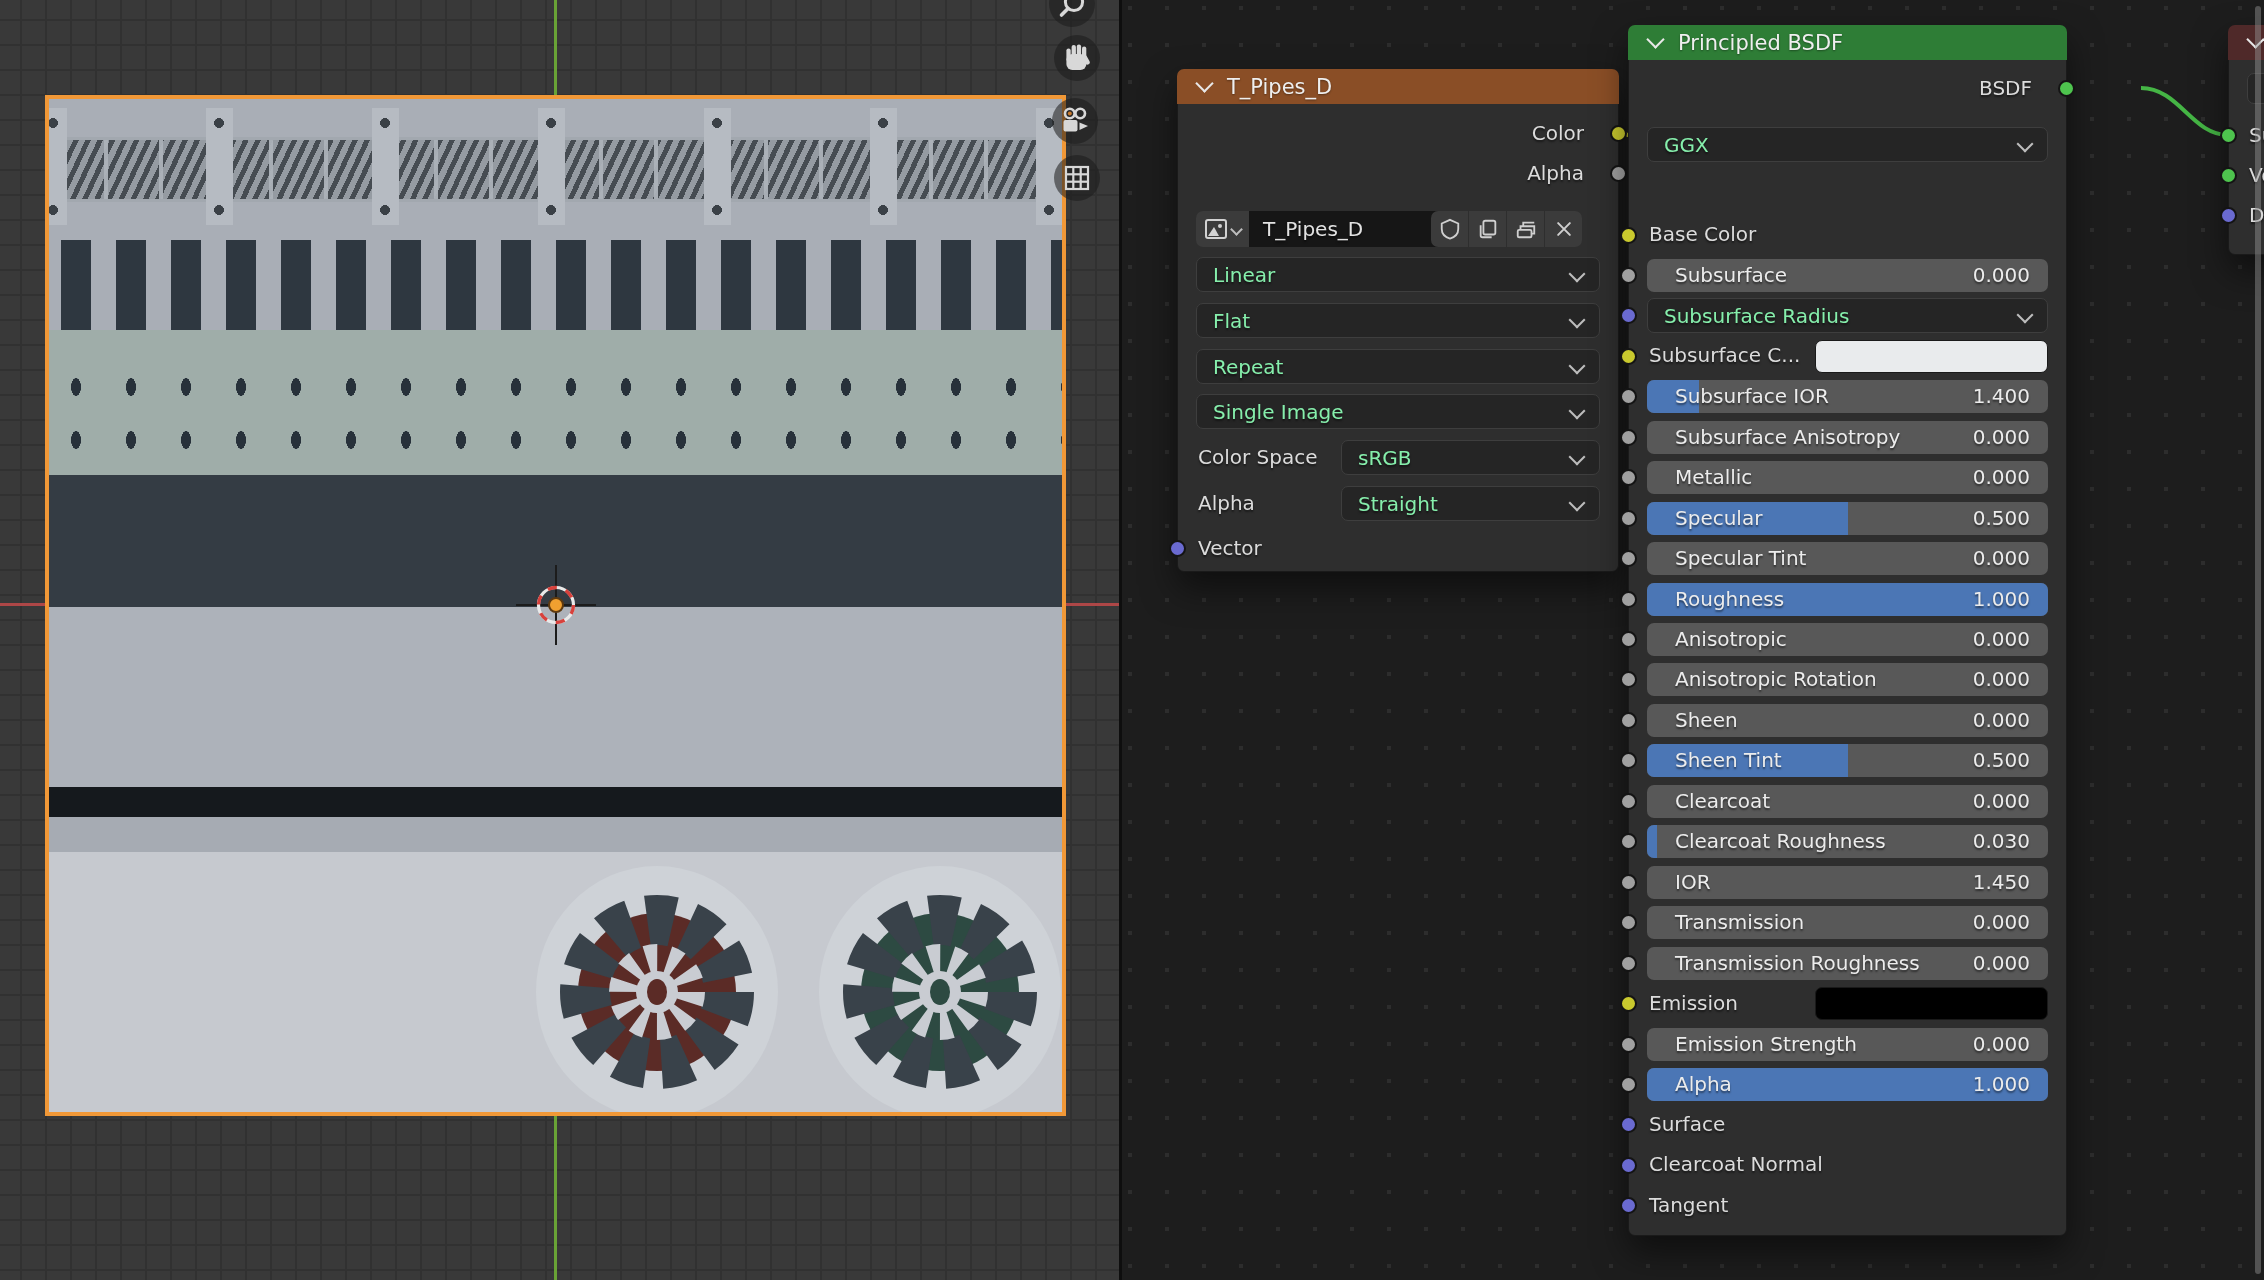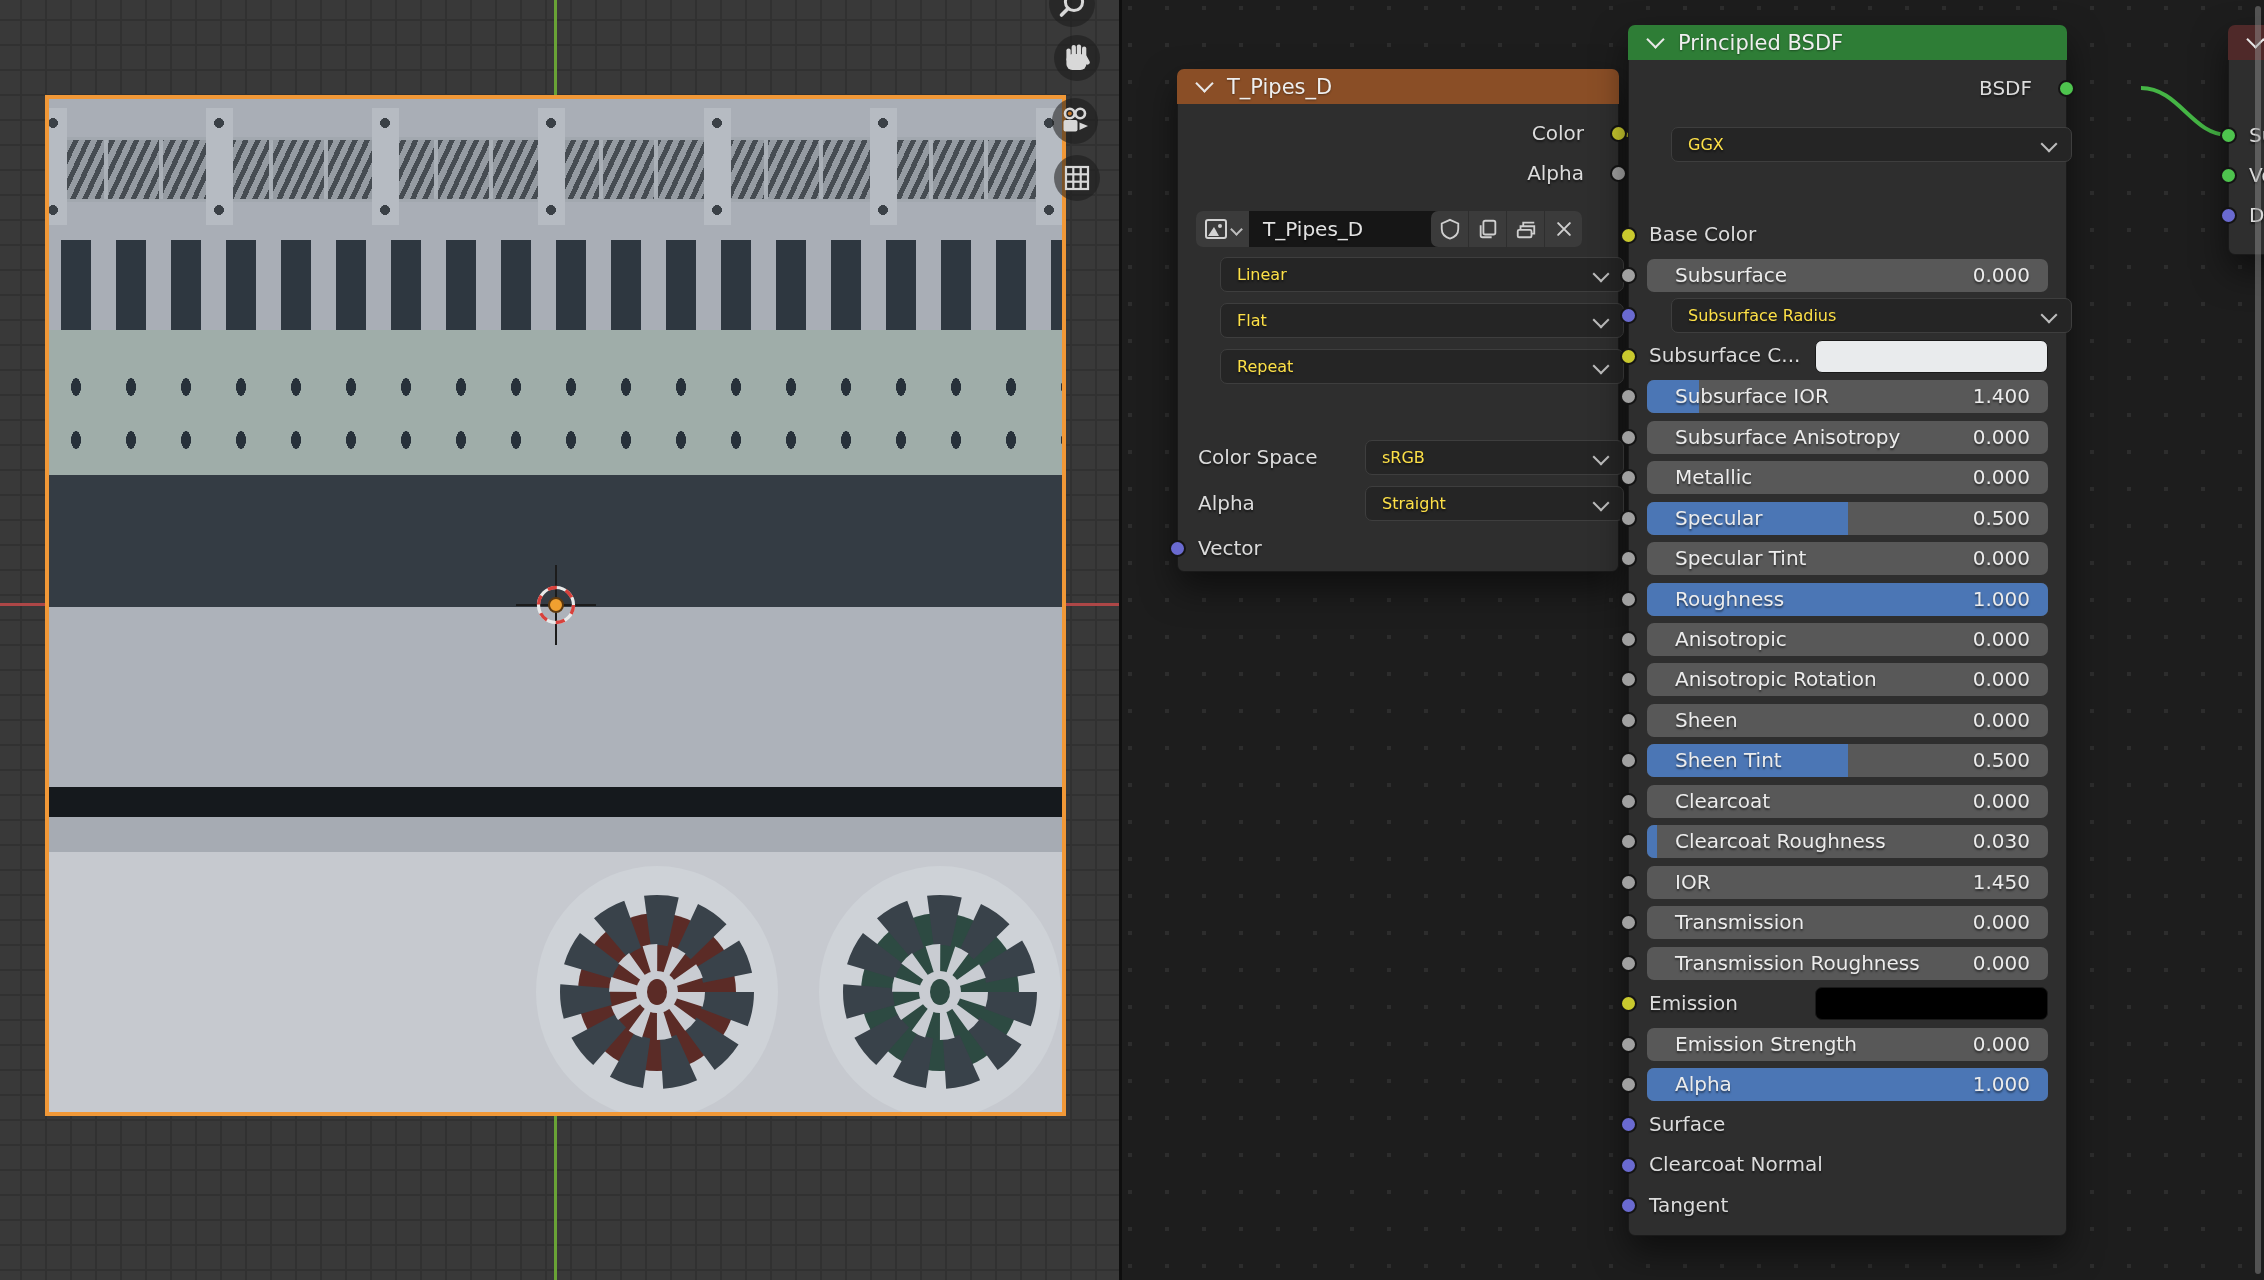--- a/index.html
+++ b/index.html
@@ -51,22 +51,22 @@
     box-shadow:0 16px 34px rgba(0,0,0,.5);}
   .nheader{position:absolute;left:-1px;top:-1px;right:-1px;height:35px;border-radius:7px 7px 0 0;
     display:flex;align-items:center;color:#efefef;font-size:21px;text-shadow:0 1px 2px rgba(0,0,0,.4);}
   .hchev{width:11px;height:11px;border-right:2.6px solid #e8e8e8;border-bottom:2.6px solid #e8e8e8;
     transform:rotate(45deg);margin:-6px 16px 0 21px;flex:none;}
   .socket{position:absolute;width:17px;height:17px;border-radius:50%;border:2px solid #141414;box-sizing:border-box;}
   .sock-yellow{background:#c9c92e;} .sock-gray{background:#a0a0a0;} .sock-purple{background:#6a6ad0;} .sock-green{background:#4ec44e;}
   .ntext{position:absolute;color:#dcdcdc;font-size:20px;text-shadow:0 2px 2px rgba(0,0,0,.5);white-space:nowrap;}
   .r{text-align:right;}
   .dropdown{position:absolute;height:35px;background:#252525;border:1px solid #3e3e3e;border-radius:7px;
-    box-sizing:border-box;color:#fde047;font-size:16px;display:flex;align-items:center;
-    padding-left:16px;text-shadow:0 2px 2px rgba(0,0,0,.5);margin-left:24px;}
+    box-sizing:border-box;color:#86efac;font-size:20px;display:flex;align-items:center;
+    padding-left:16px;text-shadow:0 2px 2px rgba(0,0,0,.5);}
   .dchev{position:absolute;right:16px;top:10px;width:10px;height:10px;border-right:2.4px solid #bdbdbd;
     border-bottom:2.4px solid #bdbdbd;transform:rotate(45deg);}
   .slider{position:absolute;height:33px;background:#585858;border-radius:7px;overflow:hidden;
     color:#ececec;font-size:20px;text-shadow:0 2px 2px rgba(0,0,0,.5);}
   .fill{position:absolute;left:0;top:0;bottom:0;background:#4b76b5;}
   .slbl{position:absolute;left:28px;top:4px;} .sval{position:absolute;right:18px;top:4px;}
   .swatch{position:absolute;height:33px;border-radius:7px;border:1px solid #1a1a1a;box-sizing:border-box;}
   
   .imgbtn{position:absolute;background:#3b3b3b;display:flex;align-items:center;justify-content:center;}
   .namefield{position:absolute;background:#161616;border-radius:0;color:#e2e2e2;font-size:20px;
@@ -229,20 +229,24 @@
         <span class="dchev"></span>
     </div>
     <div class="dropdown" style="left:18px;top:233px;width:404px;">
       <span>Flat</span>
         <span class="dchev"></span>
     </div>
     <div class="dropdown" style="left:18px;top:279px;width:404px;">
       <span>Repeat</span>
         <span class="dchev"></span>
     </div>
+    <div class="dropdown" style="left:18px;top:324px;width:404px;">
+      <span>Single Image</span>
+        <span class="dchev"></span>
+    </div>
 
     <span class="ntext" style="left:20px;top:375px;">Color Space</span>
     <div class="dropdown" style="left:163px;top:370px;width:259px;">
       <span>sRGB</span>
         <span class="dchev"></span>
     </div>
     <span class="ntext" style="left:20px;top:421px;">Alpha</span>
     <div class="dropdown" style="left:163px;top:416px;width:259px;">
       <span>Straight</span>
         <span class="dchev"></span>

